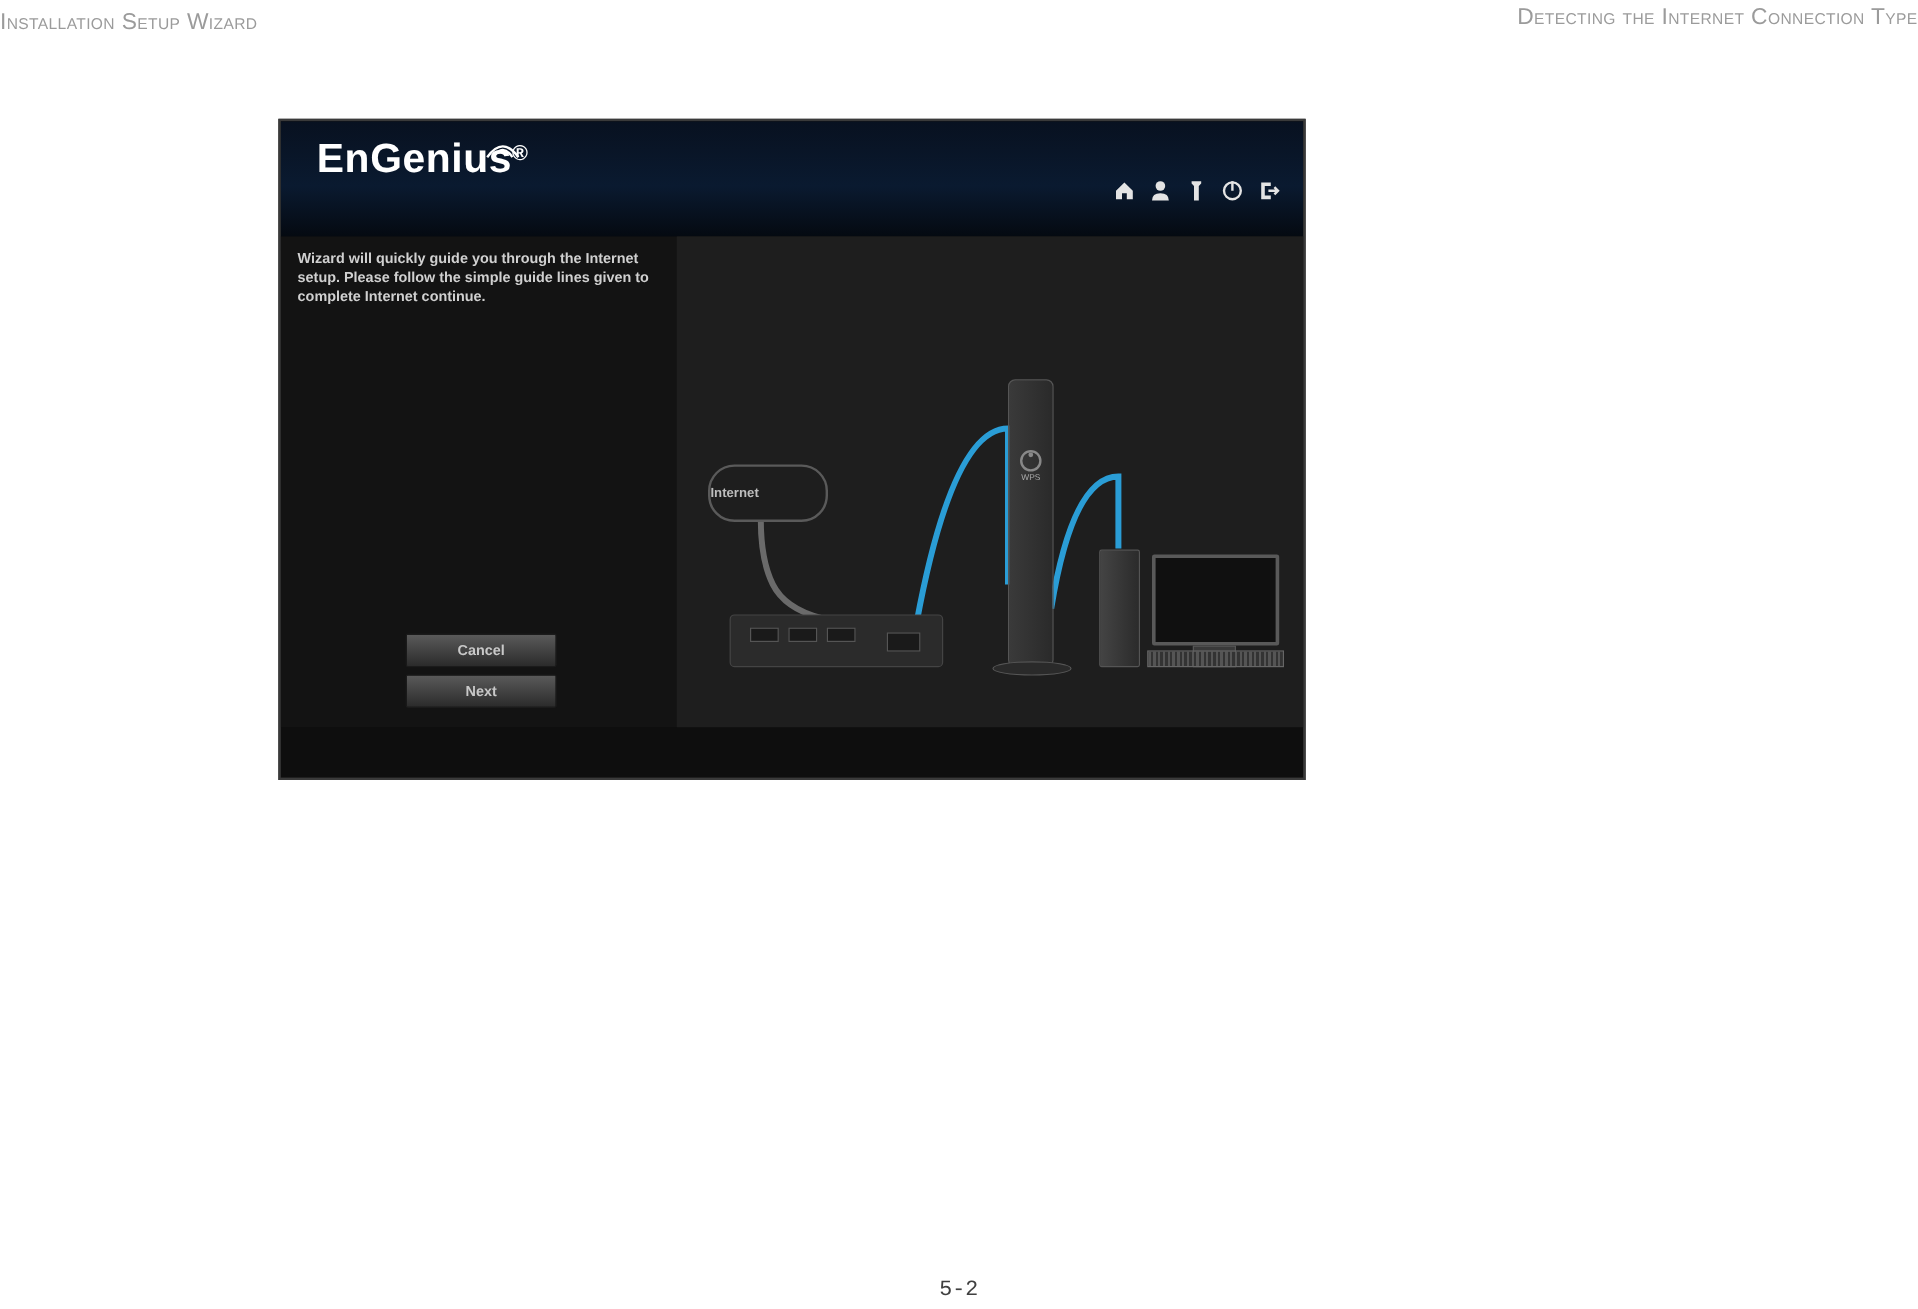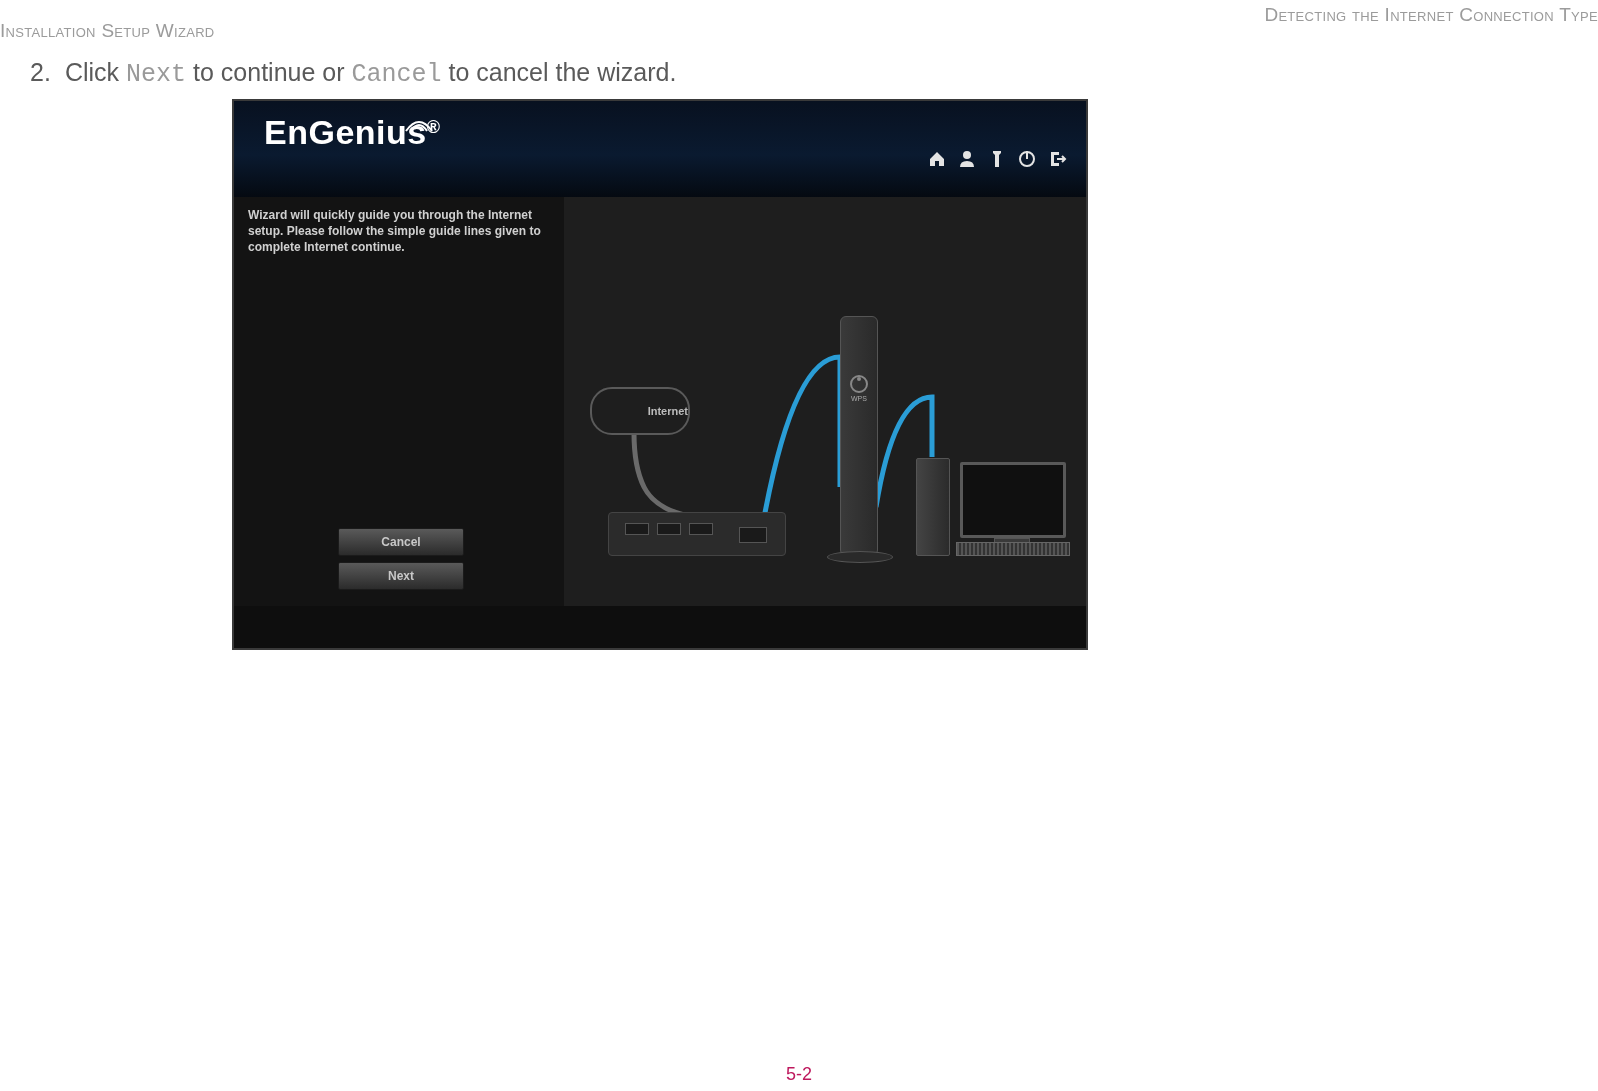--- a/index.html
+++ b/index.html
@@ -11,21 +11,21 @@
     font-family: Arial, Helvetica, sans-serif;
     color: #333;
   }
   .page {
     position: relative;
     width: 1598px;
     height: 1091px;
   }
   .header-left {
     position: absolute;
-    top: 20px;
+    top: 8px;
     left: 0px;
     font-size: 19px;
     font-variant: small-caps;
     letter-spacing: 0.3px;
     color: #9b9b9b;
   }
   .header-right {
     position: absolute;
     top: 4px;
     right: 0px;
@@ -163,21 +163,21 @@
   .cloud {
     position: absolute;
     top: 160px;
     left: 6px;
     width: 96px;
     height: 44px;
     border: 2px solid #5a5a5a;
     border-radius: 22px;
     color: #bdbdbd;
     font-size: 11px;
-    text-align: right;
+    text-align: left;
     line-height: 44px;
     font-weight: bold;
     background: #1e1e1e;
   }
   
   .modem {
     position: absolute;
     bottom: 20px;
     left: 24px;
     width: 176px;
@@ -322,34 +322,31 @@
   .nav-rest {
     flex: 1;
     background: linear-gradient(to bottom, #232323 0%, #0a0a0a 100%);
   }
   .footer {
     position: absolute;
     bottom: 6px;
     width: 100%;
     text-align: center;
     font-size: 18px;
-    color: #be185d;
+    color: #404040;
+    font-family: Liberation Mono, monospace;
   }
 </style>
 </head>
 <body>
 
 <div class="page">
   <div class="header-left">Installation Setup Wizard</div>
   <div class="header-right">Detecting the Internet Connection Type</div>
 
-  <div class="instruction">
-    <span class="num">2.</span>
-    <span>Click </span><span class="code">Next</span><span> to continue or </span><span class="code">Cancel</span><span> to cancel the wizard.</span>
-  </div>
 
   <div class="screenshot">
     <div class="topbar">
       <div class="logo">
         <svg class="logo-wave" viewBox="0 0 30 14">
           <path d="M2 12 Q15 -6 28 12" stroke="#fff" stroke-width="2" fill="none"></path>
           <path d="M7 12 Q15 0 23 12" stroke="#fff" stroke-width="2" fill="none"></path>
         </svg>
         <span>EnGenius</span><span class="reg">®</span>
       </div>

